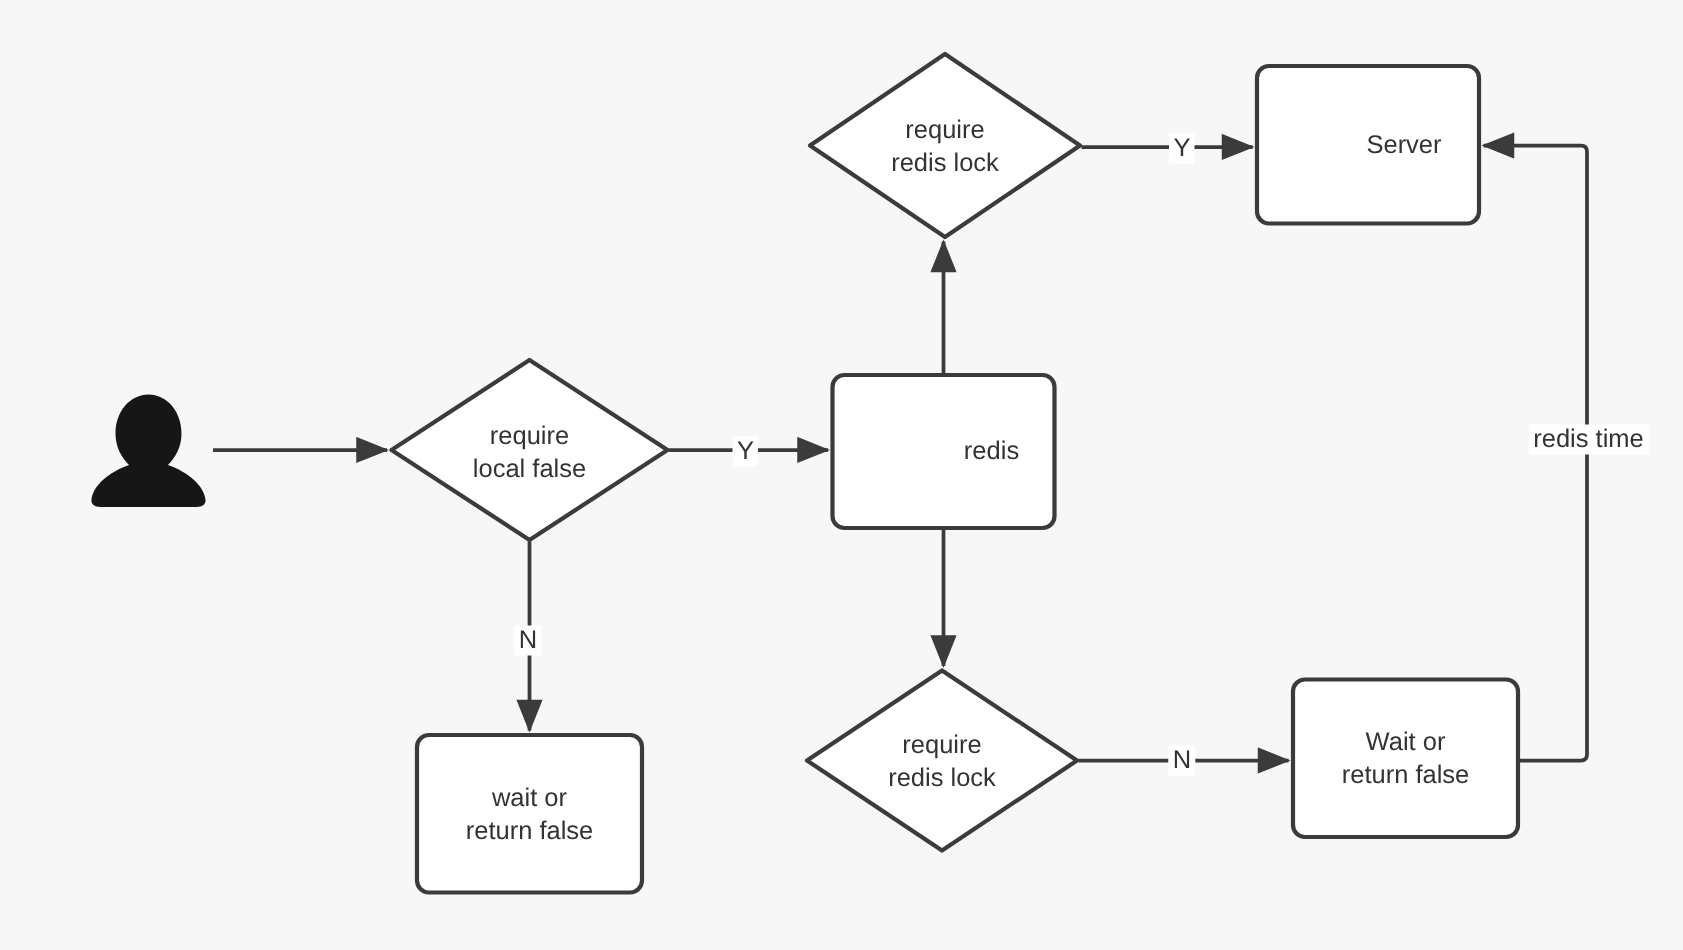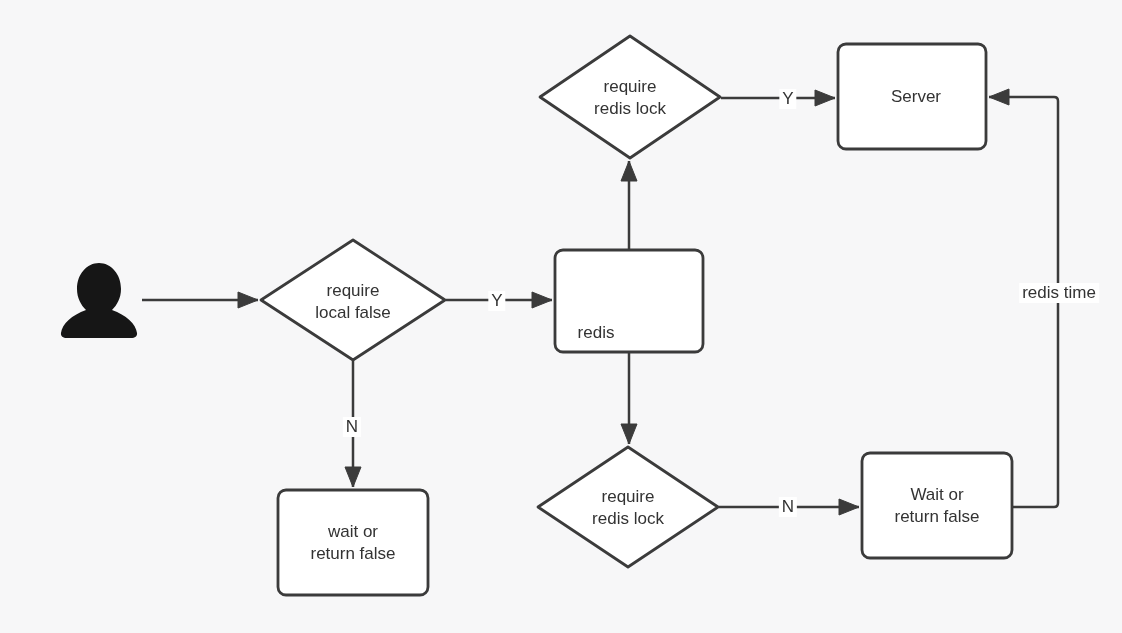--- a/index.html
+++ b/index.html
@@ -92,28 +92,28 @@
       <polygon points="628,447 718,507 628,567 538,507"></polygon>
       <rect x="862" y="453" width="150" height="105" rx="8"></rect>
     </g>
   </svg>
 
   <div class="node-label" style="left:353px; top:302px;">
     <span>require</span>
     <span>local false</span>
   </div>
 
-  <div class="node-label" style="left:596px; top:301px;margin-top:32px;">redis</div>
+  <div class="node-label" style="left:661px; top:301px;">redis</div>
 
   <div class="node-label" style="left:630px; top:98px;">
     <span>require</span>
     <span>redis lock</span>
   </div>
 
-  <div class="node-label" style="left:916px; top:97px;text-align:center;">Server</div>
+  <div class="node-label" style="left:936px; top:97px;text-align:center;">Server</div>
 
   <div class="node-label" style="left:353px; top:543px;">
     <span>wait or</span>
     <span>return false</span>
   </div>
 
   <div class="node-label" style="left:628px; top:508px;">
     <span>require</span>
     <span>redis lock</span>
   </div>

